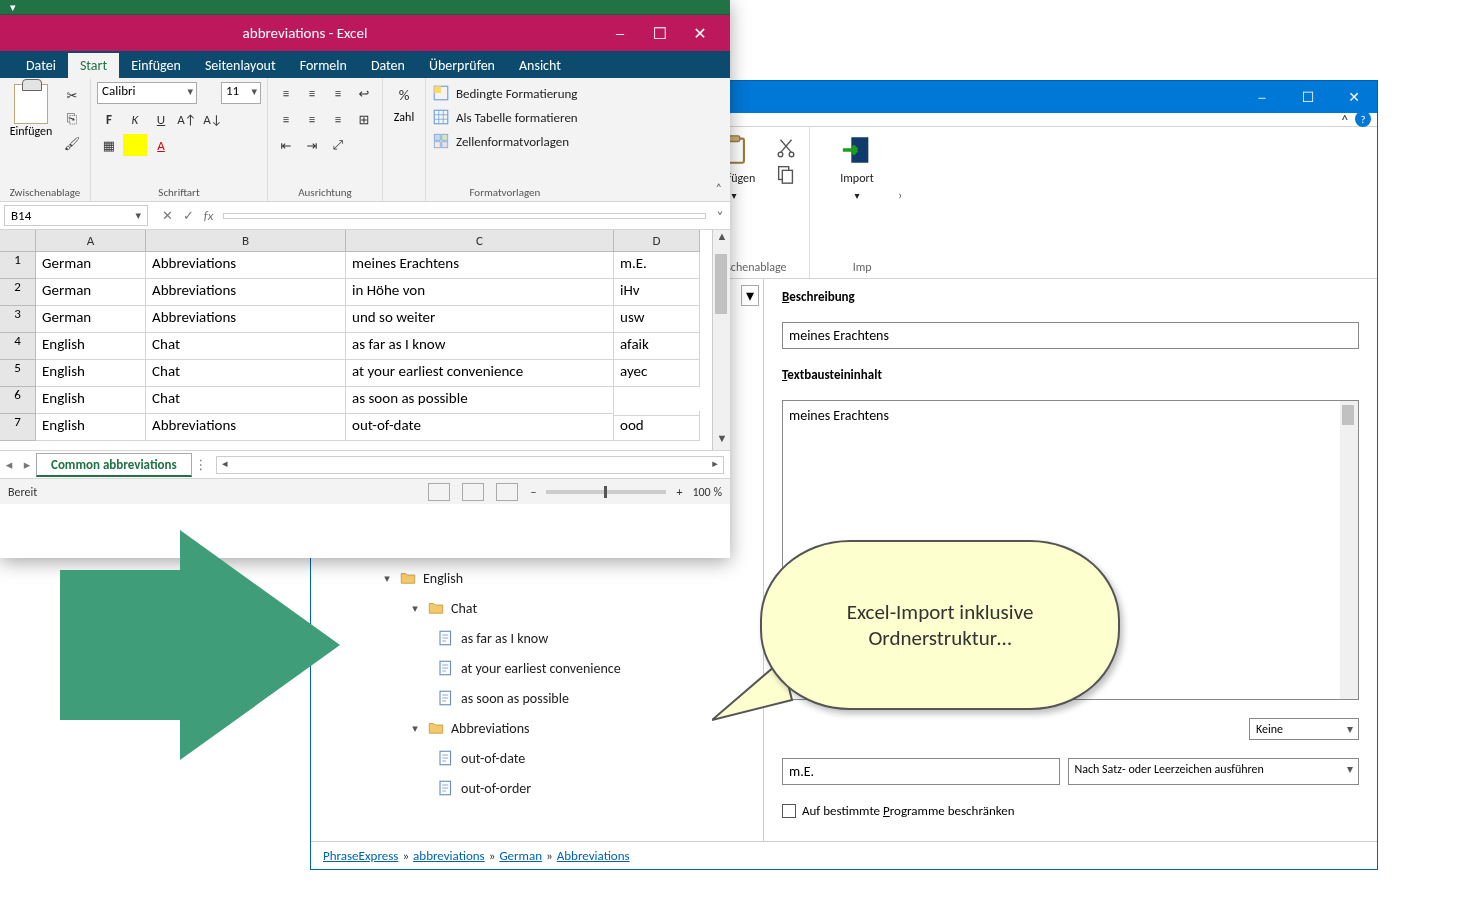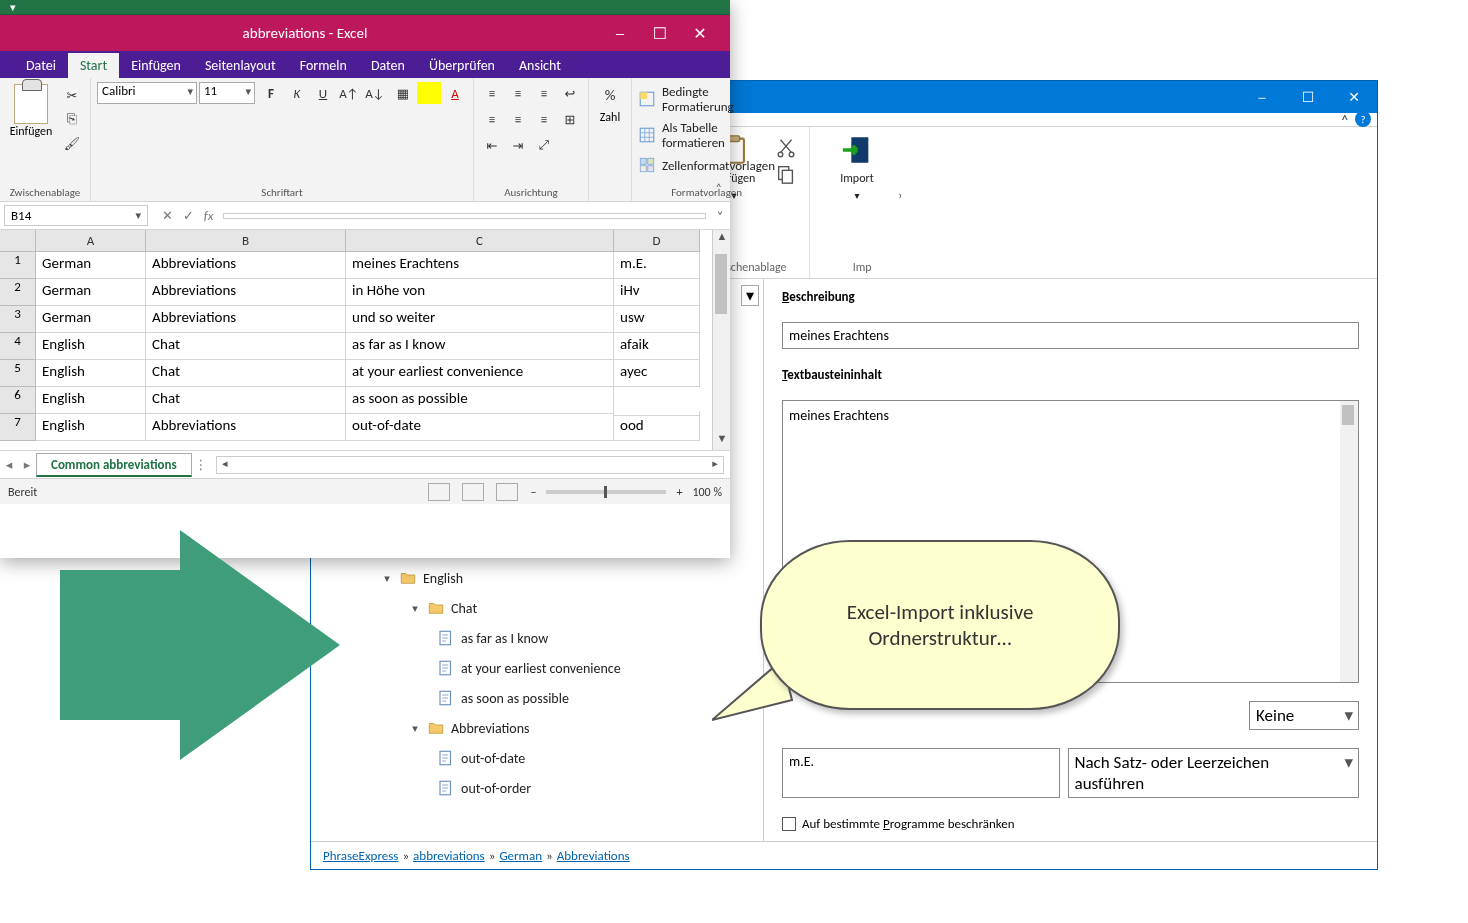--- a/index.html
+++ b/index.html
@@ -3,33 +3,33 @@
 <meta charset="utf-8">
 <style>
 *{box-sizing:border-box;margin:0;padding:0;font-family:"Segoe UI",Calibri,sans-serif;}
 body{background:#fff;width:1468px;height:923px;position:relative;overflow:hidden;}
 
 .excel{position:absolute;left:0;top:0;width:730px;height:558px;background:#fff;box-shadow:0 4px 18px rgba(0,0,0,.35);z-index:5;}
 .xl-qat{height:15px;background:#217346;display:flex;align-items:center;padding:0 10px;color:#fff;font-size:11px;border-bottom:1px solid #1a5c38;}
 .xl-title{height:36px;background:#be185d;color:#fff;display:flex;align-items:center;padding:0 10px;}
 .xl-title .ttxt{flex:1;text-align:center;font-size:15px;}
 .xl-title .winbtn{width:40px;text-align:center;font-size:16px;color:#fff;}
-.xl-tabs{height:27px;background:#4c1d95;display:flex;align-items:flex-end;padding-left:14px;color:#fff;font-size:14px;}
+.xl-tabs{height:27px;background:#0c4a6e;display:flex;align-items:flex-end;padding-left:14px;color:#fff;font-size:14px;}
 .xl-tabs .tab{padding:4px 12px;cursor:pointer;}
 .xl-tabs .tab.active{background:#f3f3f3;color:#217346;}
 .xl-ribbon{height:124px;background:#f3f3f3;border-bottom:1px solid #d4d4d4;display:flex;position:relative;font-size:12px;}
 .rgroup{border-right:1px solid #dcdcdc;padding:4px 6px 0 6px;display:flex;flex-direction:column;}
 .rgroup .glabel{text-align:center;font-size:11px;color:#555;margin-top:auto;padding-bottom:2px;}
 .rgroup .gbody{flex:1;display:flex;gap:4px;align-items:flex-start;}
 .ibtn{width:24px;height:22px;border:1px solid transparent;display:inline-flex;align-items:center;justify-content:center;font-size:13px;color:#333;}
 .clip-big{width:50px;display:flex;flex-direction:column;align-items:center;}
 .clip-big .clip-icon{width:34px;height:40px;background:linear-gradient(#fff,#fff);border:1px solid #bca87a;position:relative;margin-top:2px;}
 .clip-big .clip-icon:before{content:"";position:absolute;left:7px;top:-6px;width:18px;height:10px;border:1px solid #666;border-radius:4px 4px 0 0;background:#e3e3e3;}
 .clip-stack{display:flex;flex-direction:column;gap:2px;margin-top:2px;}
-.fontbox{display:flex;flex-direction:row;gap:4px;}
+.fontbox{display:flex;flex-direction:column;gap:4px;}
 .fontrow{display:flex;align-items:center;gap:2px;}
 .sel{height:22px;border:1px solid #aaa;background:#fff;font-size:13px;padding:0 16px 0 4px;position:relative;}
 .sel:after{content:"▾";position:absolute;right:3px;top:2px;color:#555;font-size:11px;}
 .alignbox{display:flex;flex-direction:column;gap:4px;}
 .alignrow{display:flex;gap:2px;}
 .numgrp{display:flex;flex-direction:column;align-items:center;gap:4px;padding-top:2px;}
 .stylecol{display:flex;flex-direction:column;gap:6px;padding-top:2px;font-size:13px;color:#222;}
 .stylecol .srow{display:flex;align-items:center;gap:6px;}
 .stylecol svg{width:18px;height:18px;flex:none;}
 .xl-ribbon .collapse{position:absolute;right:8px;bottom:6px;color:#555;}
@@ -84,21 +84,21 @@
 
 .pe-body{display:flex;height:calc(100% - 198px - 28px);}
 .pe-left{width:453px;border-right:1px solid #ccc;overflow:hidden;padding-top:6px;}
 .pe-right{flex:1;padding:10px 18px;overflow:hidden;display:flex;flex-direction:column;gap:18px;font-size:13px;}
 .lbl{font-weight:600;font-size:13px;}
 .lbl u{text-decoration:underline;}
 .txtfield{border:1px solid #888;padding:4px 6px;font-size:14px;background:#fff;}
 .txta{border:1px solid #888;height:300px;padding:6px;font-size:14px;position:relative;background:#fff;}
 .txta .vscroll{position:absolute;right:0;top:0;width:18px;height:100%;background:#f0f0f0;}
 .txta .vscroll .t{position:absolute;left:2px;top:4px;width:12px;height:20px;background:#c1c1c1;}
-.drop{border:1px solid #888;padding:3px 20px 3px 6px;position:relative;display:inline-block;min-width:110px;font-size:17px;}
+.drop{border:1px solid #888;padding:3px 20px 3px 6px;position:relative;display:inline-block;min-width:110px;font-size:12px;}
 .drop:after{content:"▾";position:absolute;right:5px;top:3px;color:#555;}
 .chk{display:flex;align-items:center;gap:6px;}
 .chk .box{width:14px;height:14px;border:1px solid #555;}
 
 .tree{font-size:14px;color:#222;padding-left:70px;}
 .tree .tnode{display:flex;align-items:center;gap:6px;height:30px;}
 .tree .tnode svg{width:18px;height:18px;flex:none;}
 .tree .lv1{padding-left:0;}
 .tree .lv2{padding-left:28px;}
 .tree .lv3{padding-left:56px;}
@@ -375,21 +375,21 @@
         </div>
       </div>
       <div class="glabel">Zwischenablage</div>
     </div>
 
     <div class="rgroup">
       <div class="gbody">
           <div class="fontbox">
         <div class="fontrow">
           <div class="sel" style="width:100px;">Calibri</div>
-          <div class="sel" style="width:56px;">11</div>
+          <div class="sel" style="width:40px;margin-left:22px;">11</div>
         </div>
         <div class="fontrow">
           <div class="ibtn" style="font-weight:bold;">F</div>
           <div class="ibtn" style="font-style:italic;">K</div>
           <div class="ibtn" style="text-decoration:underline;">U</div>
           <div class="ibtn">A↑</div>
           <div class="ibtn">A↓</div>
         </div>
         <div class="fontrow">
           <div class="ibtn">▦</div>

